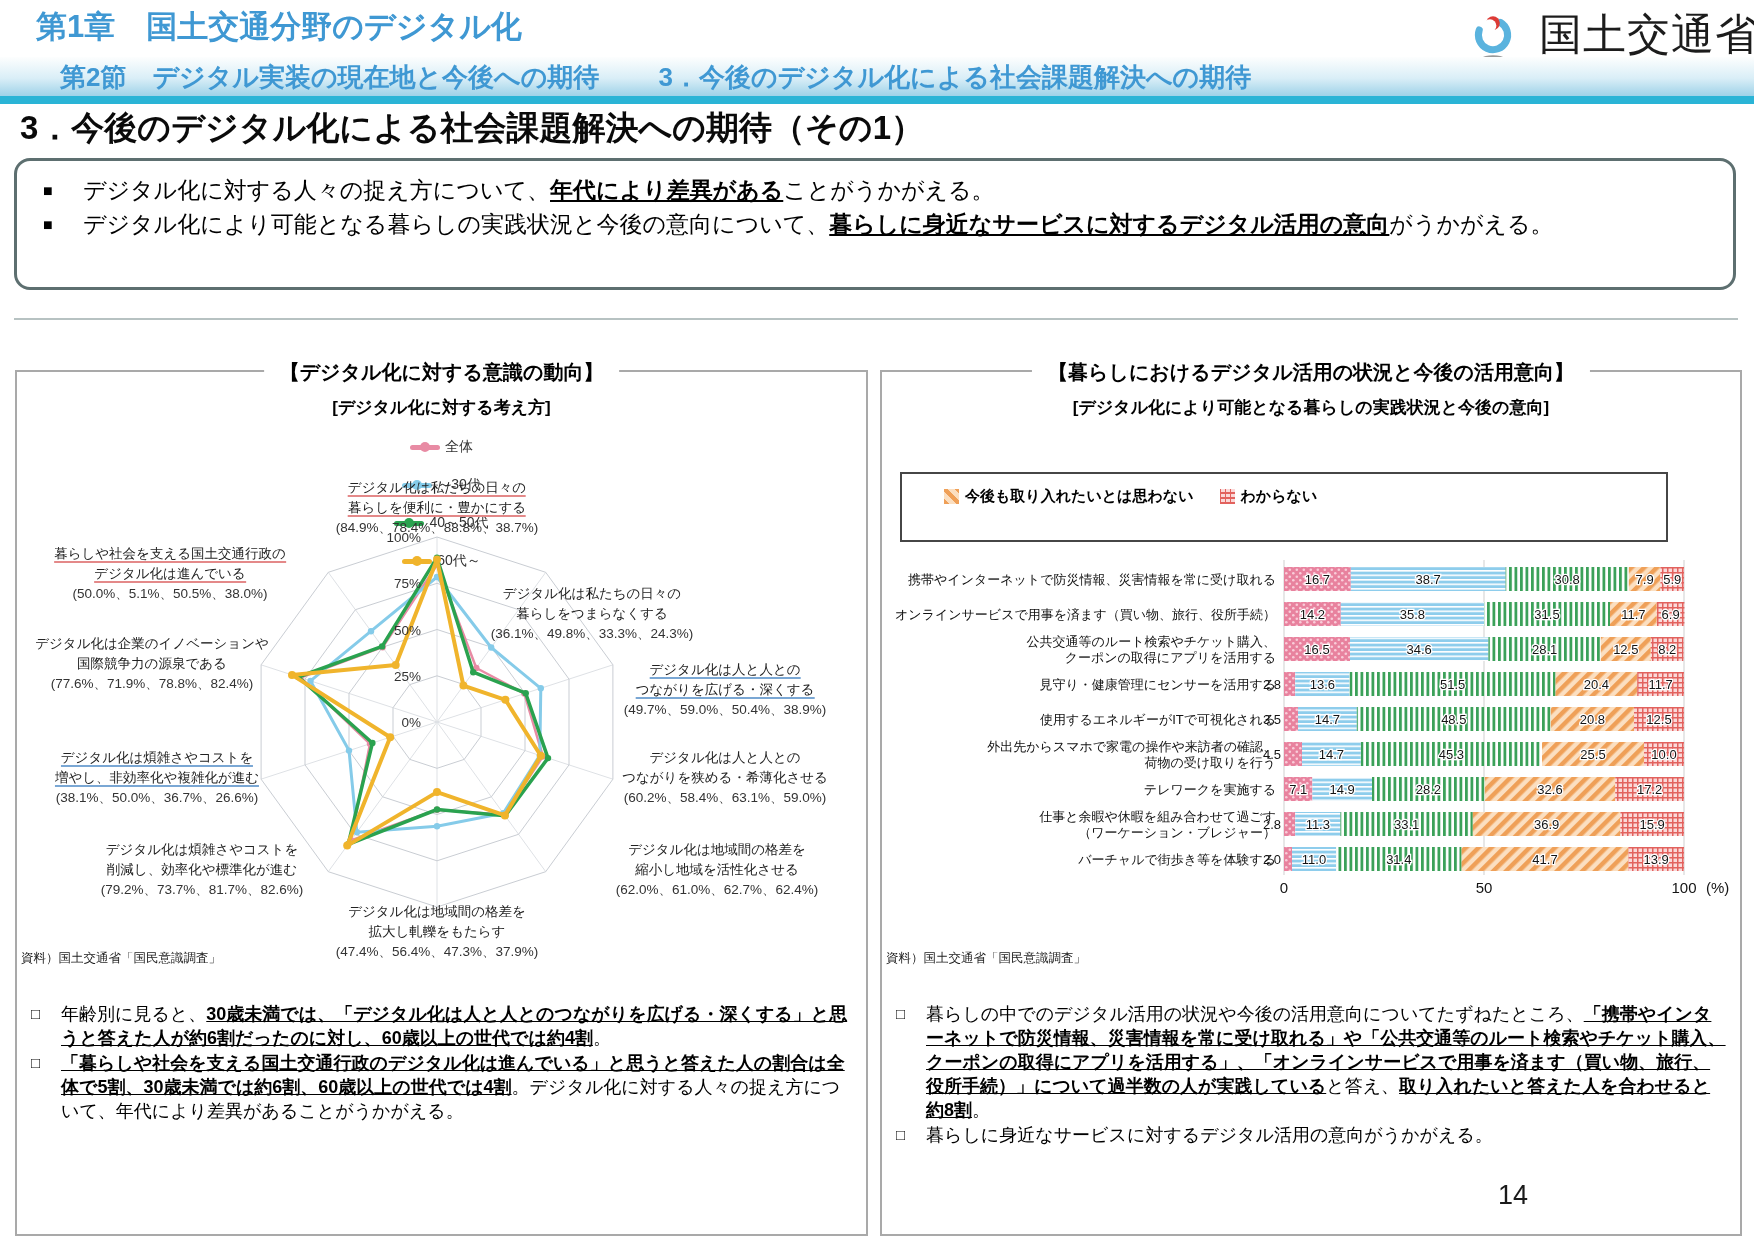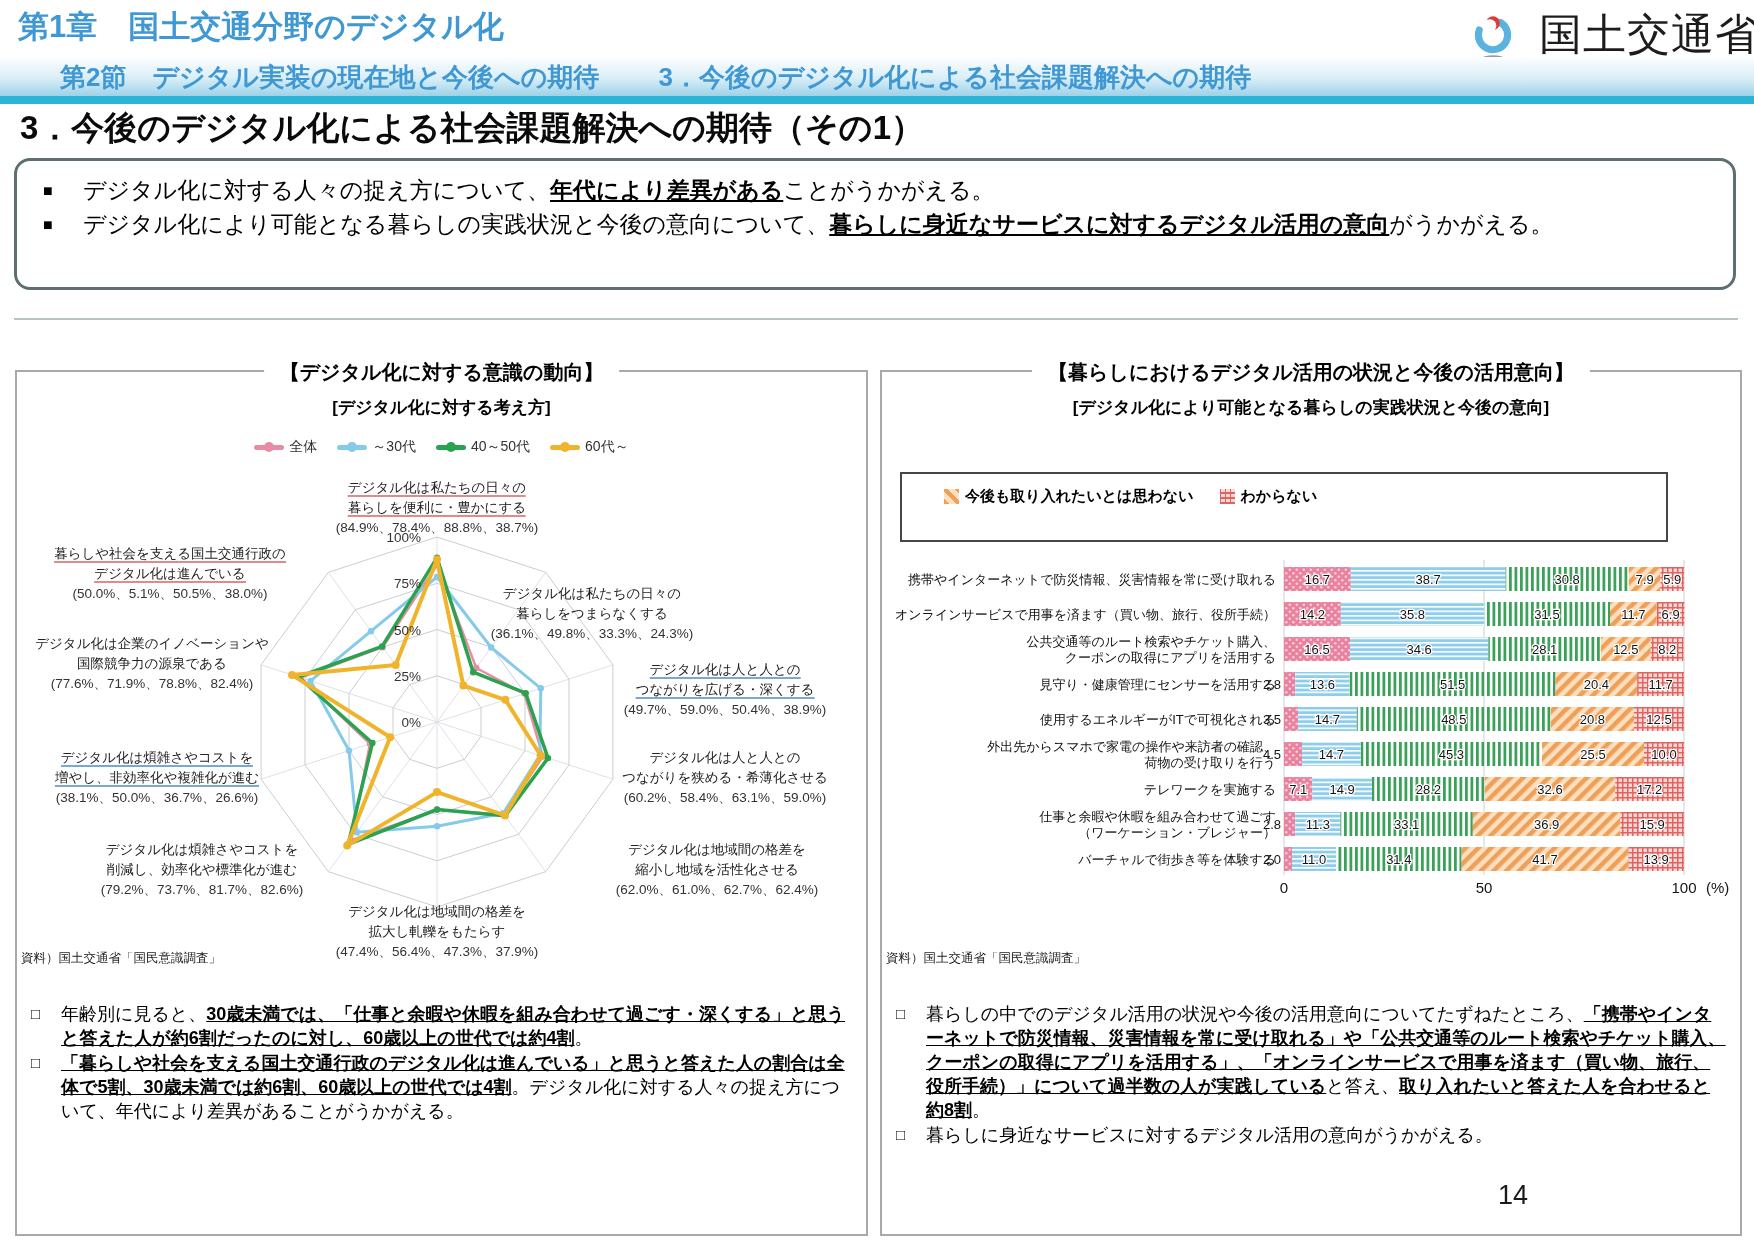--- a/index.html
+++ b/index.html
@@ -1,19 +1,19 @@
 <!DOCTYPE html>
 <html><head>
 <meta charset="utf-8">
 <style>
   html,body{margin:0;padding:0;background:#e8e8e8;}
   .slide{position:relative;width:1754px;height:1241px;background:#fff;overflow:hidden;
          font-family:"Liberation Sans","DejaVu Sans",sans-serif;color:#000;}
   
-  .chapter{position:absolute;left:18px;top:6px;font-size:31px;font-weight:bold;color:#3f98d3;white-space:nowrap;}
+  .chapter{position:absolute;left:36px;top:6px;font-size:31px;font-weight:bold;color:#3f98d3;white-space:nowrap;}
   .band{position:absolute;left:0;top:57px;width:1754px;height:39px;
         background:linear-gradient(180deg,#fdfefe 0%,#d9eef7 55%,#9ed2e8 100%);}
   .band-text{position:absolute;left:60px;top:60px;font-size:26px;font-weight:bold;color:#3f98d3;white-space:nowrap;}
   .band-text .gap{margin-left:52px;}
   .cyan-bar{position:absolute;left:0;top:96px;width:1754px;height:8px;background:#2ab4d6;}
   .logo{position:absolute;left:1467px;top:6px;display:flex;align-items:center;gap:20px;text-align:right;}
   .logo-text{font-size:43px;color:#1c1c1c;letter-spacing:1px;white-space:nowrap;}
   .page-title{position:absolute;left:20px;top:106px;font-size:33px;font-weight:bold;color:#0a0a0a;white-space:nowrap;}
   
   .summary-box{position:absolute;left:14px;top:158px;width:1722px;height:132px;border:3px solid #5d6f70;
@@ -25,21 +25,21 @@
   .divider{position:absolute;left:14px;top:318px;width:1724px;height:2px;background:#b7c2c2;}
   
   .panel{position:absolute;top:370px;height:866px;background:#fff;border:2px solid #a9a9a9;box-sizing:border-box;}
   .panel-left{left:15px;width:853px;}
   .panel-right{left:880px;width:862px;}
   .panel-title{position:absolute;top:0;left:50%;transform:translate(-50%,-50%);background:#fff;
                padding:0 16px;font-size:20px;font-weight:bold;white-space:nowrap;}
   .panel-subtitle{position:absolute;top:24px;left:0;width:100%;text-align:center;font-size:17px;font-weight:bold;}
   
   .radar-legend{position:absolute;top:66px;left:0;width:100%;display:flex;justify-content:center;
-                gap:20px;align-items:center;font-size:14px;color:#333;}
+                gap:20px;align-items:center;font-size:14px;color:#333;flex-direction:column;}
   .rl-item{display:flex;align-items:center;gap:5px;}
   .lm{display:inline-block;width:30px;height:5px;border-radius:3px;position:relative;}
   .lm::after{content:"";position:absolute;left:10px;top:-2.5px;width:10px;height:10px;border-radius:50%;background:inherit;}
   .chart-svg{position:absolute;left:0;top:0;}
   .radar-label{position:absolute;transform:translateX(-50%);text-align:center;font-size:13.5px;
                line-height:1.48;color:#222;white-space:nowrap;}
   .radar-label .pct-line{color:#333;}
   .u-red{border-bottom:2px solid #e48989;}
   .u-blue{border-bottom:2px solid #7aa7d4;}
   .source{position:absolute;left:4px;top:578px;font-size:12.5px;color:#222;white-space:nowrap;}
@@ -183,21 +183,21 @@
         <text x="404" y="170" text-anchor="end" font-size="13.5" fill="#333">100%</text>
         <text x="404" y="216.25" text-anchor="end" font-size="13.5" fill="#333">75%</text>
         <text x="404" y="262.5" text-anchor="end" font-size="13.5" fill="#333">50%</text>
         <text x="404" y="308.75" text-anchor="end" font-size="13.5" fill="#333">25%</text>
         <text x="404" y="355" text-anchor="end" font-size="13.5" fill="#333">0%</text>
       </svg>
     <div class="source">資料）国土交通省「国民意識調査」</div>
     <div class="panel-bullets" id="left-bullets">
         <div class="bullet-item">
           <span class="bullet-marker">□</span>
-          <span class="bullet-text"><span>年齢別に見ると、</span><span class="em">30歳未満では、「仕事と余暇や休暇を組み合わせて過ごす・深くする」と思うと答えた人が約6割だったのに対し、60歳以上の世代では約4割</span><span>。</span></span>
+          <span class="bullet-text"><span>年齢別に見ると、</span><span class="em">30歳未満では、「デジタル化は人と人とのつながりを広げる・深くする」と思うと答えた人が約6割だったのに対し、60歳以上の世代では約4割</span><span>。</span></span>
         </div>
         <div class="bullet-item">
           <span class="bullet-marker">□</span>
           <span class="bullet-text"><span class="em">「暮らしや社会を支える国土交通行政のデジタル化は進んでいる」と思うと答えた人の割合は全体で5割、30歳未満では約6割、60歳以上の世代では4割</span><span>。デジタル化に対する人々の捉え方について、年代により差異があることがうかがえる。</span></span>
         </div>
       </div>
   <div class="radar-label" style="left: 420px; top: 106px;">
         <div><span class="u-red">デジタル化は私たちの日々の</span></div>
         <div><span class="u-red">暮らしを便利に・豊かにする</span></div>
         <div class="pct-line">(84.9%、78.4%、88.8%、38.7%)</div>

